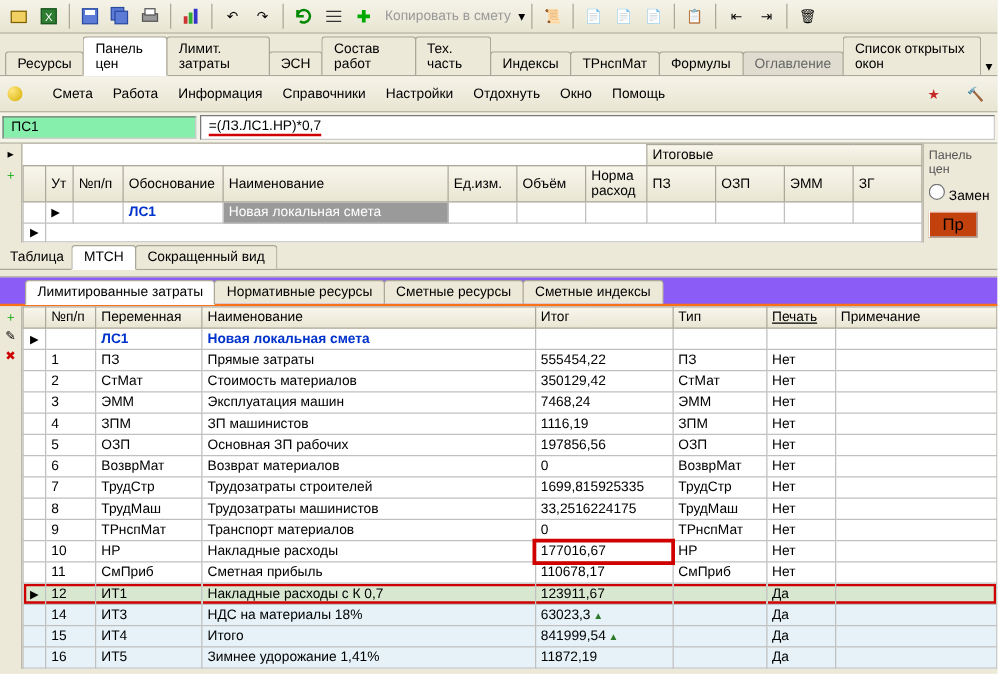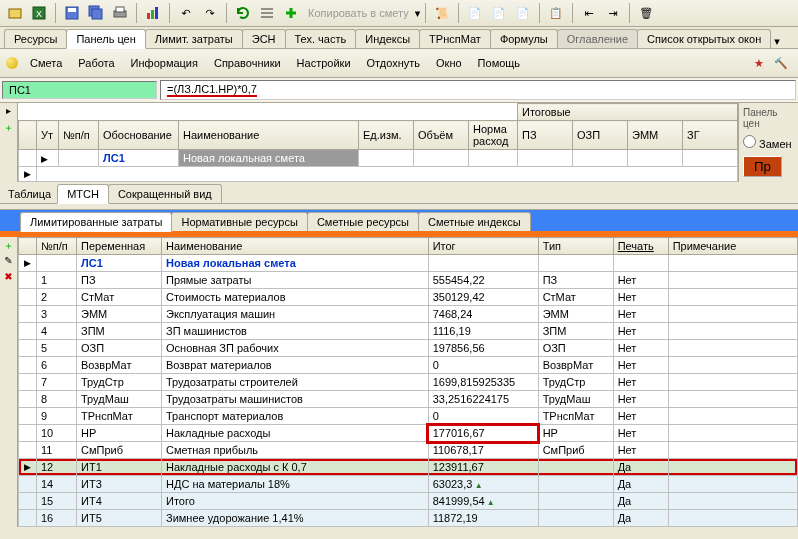--- a/index.html
+++ b/index.html
@@ -6,21 +6,21 @@
 body { font-family: Tahoma, Arial, sans-serif; font-size: 11px; background: #ece9d8; width: 798px; height: 539px; overflow: hidden; }
 .toolbar-row { background: linear-gradient(#f5f3e8, #e8e5d2); border-bottom: 1px solid #aca899; display: flex; align-items: center; padding: 2px 4px; gap: 2px; }
 .tb-btn { display: inline-flex; align-items: center; justify-content: center; width: 22px; height: 22px; cursor: pointer; border: 1px solid transparent; }
 .tb-sep { width: 1px; height: 20px; background: #aca899; margin: 0 3px; }
 .tb-text { color: #999; padding: 0 6px; cursor: default; }
 .tb-dd { display: inline-flex; align-items: center; padding: 0 4px; height: 22px; cursor: pointer; }
 .tab-strip { background: #ece9d8; display: flex; align-items: flex-end; border-bottom: 1px solid #aca899; padding: 2px 4px 0 4px; gap: 0; }
 .tab { padding: 3px 9px; background: #ece9d8; border: 1px solid #aca899; border-bottom: none; border-radius: 3px 3px 0 0; cursor: pointer; margin-right: -1px; position: relative; }
 .tab.active { background: #fff; z-index: 2; border-bottom: 1px solid #fff; margin-bottom: -1px; }
 .tab.inactive { background: #e0ddd0; color: #666; }
-.menu-row { background: linear-gradient(#f5f3e8, #e8e5d2); display: flex; align-items: center; padding: 3px 6px; gap: 0; border-bottom: 1px solid #aca899; }
+.menu-row { background: linear-gradient(#f5f3e8, #e8e5d2); display: flex; align-items: center; padding: 3px 6px; gap: 12px; border-bottom: 1px solid #aca899; }
 .menu-item { padding: 3px 8px; cursor: pointer; }
 .bullet { width: 12px; height: 12px; border-radius: 50%; background: radial-gradient(circle at 30% 30%, #ffe680, #d6b000); display: inline-block; margin-right: 4px; }
 .formula-row { display: flex; align-items: center; background: #f5f3e8; border-bottom: 1px solid #aca899; padding: 2px; }
 .formula-label { width: 155px; padding: 2px 6px; border: 1px inset #ccc; background: #86efac; }
 .formula-input { flex: 1; padding: 2px 6px; border: 1px inset #ccc; background: #fff; margin-left: 3px; }
 .formula-hl { color: #000; }
 .formula-underline { border-bottom: 2px solid #d00000; display: inline-block; }
 .left-gutter { width: 18px; background: #ece9d8; border-right: 1px solid #aca899; display: flex; flex-direction: column; align-items: center; padding-top: 2px; gap: 2px; }
 .gutter-btn { width: 14px; height: 14px; font-size: 10px; text-align: center; cursor: pointer; }
 .grid-area { flex: 1; overflow: hidden; }
@@ -32,21 +32,21 @@
 .hl-red-cell { outline: 3px solid #d00000; outline-offset: -1px; }
 .hl-red-row td { box-shadow: inset 0 3px 0 -1px #d00000, inset 0 -3px 0 -1px #d00000; }
 .hl-red-row td:first-child { box-shadow: inset 3px 0 0 -1px #d00000, inset 0 3px 0 -1px #d00000, inset 0 -3px 0 -1px #d00000; }
 .hl-red-row td:last-child { box-shadow: inset -3px 0 0 -1px #d00000, inset 0 3px 0 -1px #d00000, inset 0 -3px 0 -1px #d00000; }
 .alt td { background: #e6f2f7; }
 .right-panel { width: 60px; background: #ece9d8; border-left: 1px solid #aca899; padding: 4px; }
 .panel-title { font-size: 10px; color: #555; }
 .btn3d { border: 1px outset #fff; background: #c2410c; padding: 2px 10px; margin-top: 6px; cursor: pointer; }
 .row-ptr { color: #000; font-size: 9px; text-align: center; }
 .icon-svg { width: 16px; height: 16px; }
-.lower-tabs { display: flex; background: #3b82f6; border-bottom: 6px solid #f97316; padding: 2px 4px 0 20px; }
+.lower-tabs { display: flex; background: #8b5cf6; border-bottom: 2px solid #f97316; padding: 2px 4px 0 20px; }
 .upper-grid-wrap { display: flex; }
 .tri { font-size: 8px; color: #2a7a2a; }
 </style>
 </head>
 <body>
 
 <div class="toolbar-row">
   <span class="tb-btn">
       <svg class="icon-svg" viewBox="0 0 16 16">
         <rect x="2" y="4" width="12" height="9" fill="#f0d060" stroke="#806000"></rect>
@@ -121,20 +121,21 @@
   <span class="tb-btn">⇥</span>
   <span class="tb-sep"></span>
   <span class="tb-btn">🗑</span>
 </div>
 
 <div class="tab-strip" id="tabs1">
     <div class="tab">Ресурсы</div>
     <div class="tab active">Панель цен</div>
     <div class="tab">Лимит. затраты</div>
     <div class="tab">ЭСН</div>
+    <div class="tab">Состав работ</div>
     <div class="tab">Тех. часть</div>
     <div class="tab">Индексы</div>
     <div class="tab">ТРнспМат</div>
     <div class="tab">Формулы</div>
     <div class="tab inactive">Оглавление</div>
     <div class="tab">Список открытых окон</div>
     <span style="margin-left: 4px;">▾</span>
   </div>
 
 <div class="menu-row">

